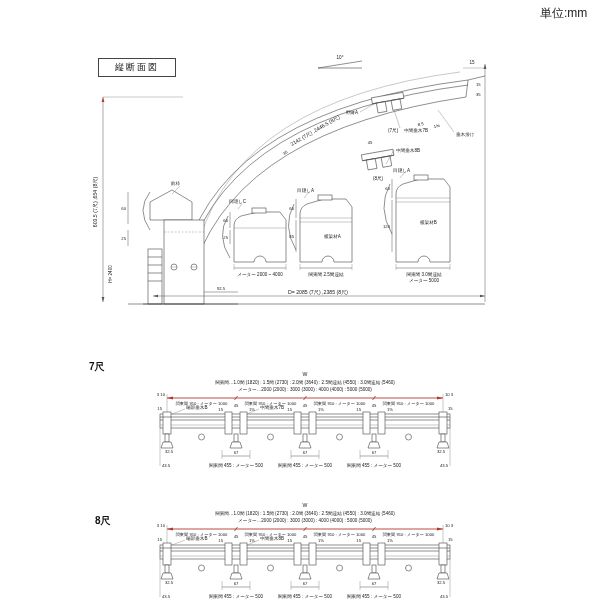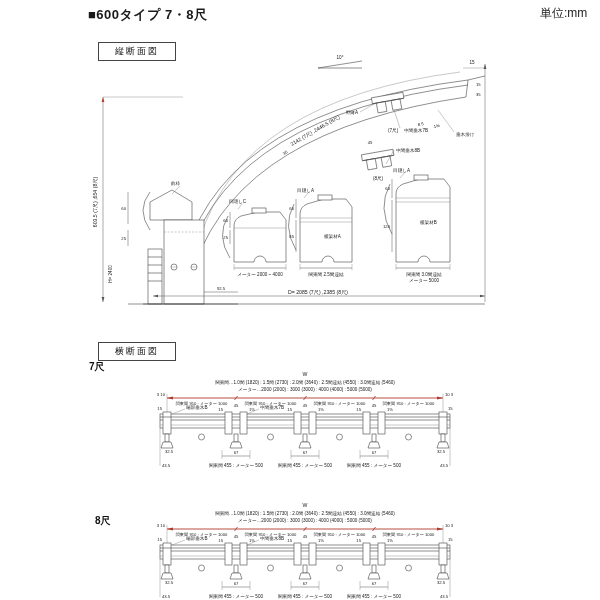--- a/index.html
+++ b/index.html
@@ -2,21 +2,21 @@
 <html><head>
 <meta charset="utf-8">
 <style>
   html,body{margin:0;padding:0;background:#fff;}
   #page{position:relative;width:600px;height:600px;background:#ffffff;overflow:hidden;
         font-family:"Liberation Sans", sans-serif;color:#1a1a1a;}
   .abs{position:absolute;}
   #title{left:88px;top:6px;font-size:13px;font-weight:bold;letter-spacing:.5px;}
   #unit{left:540px;top:5px;font-size:12px;color:#222;}
   .secbox{border:1px solid #444;background:#fff;font-size:9px;padding:2px 16px;
-          letter-spacing:2px;text-align:center;color:#111;}
+          letter-spacing:2px;text-align:center;color:#111;margin-top:16px;}
   #vbox{left:98px;top:42px;}
   #hbox{left:98px;top:342px;}
   .variant-label{font-size:10px;font-weight:bold;color:#111;}
   #v7{left:89px;top:360px;}
   #v8{left:95px;top:514px;}
   svg{position:absolute;overflow:visible;}
   svg text{fill:#222;font-family:"Liberation Sans", sans-serif;}
   .ln{stroke:#444;stroke-width:0.6;fill:none;}
   .lnf{stroke:#444;stroke-width:0.6;fill:#ffffff;}
   .thin{stroke:#777;stroke-width:0.4;fill:none;}
@@ -27,25 +27,23 @@
   .t45{font-size:4.6px;}
   .t5{font-size:5.2px;}
   .mid{text-anchor:middle;}
   .end{text-anchor:end;}
 </style>
 </head>
 <body>
 
 <div id="page">
 
-  <div id="title" class="abs">■600タイプ 7・8尺</div>
   <div id="unit" class="abs">単位:mm</div>
 
   <div id="vbox" class="abs secbox">縦断面図</div>
-  <div id="hbox" class="abs secbox">横断面図</div>
   <div id="v7" class="abs variant-label">7尺</div>
   <div id="v8" class="abs variant-label">8尺</div>
 
   <svg style="left:88px;top:52px;" width="505" height="282" viewBox="0 0 505 282">
 
     <g>
       <line class="dim" x1="15" y1="45" x2="15" y2="250"></line>
       <polygon class="redf" points="15,45 13.6,50 16.4,50" fill="#555"></polygon>
       <polygon points="15,250 13.6,245 16.4,245" fill="#555"></polygon>
       <line class="thin" x1="15" y1="45" x2="95" y2="45"></line>

